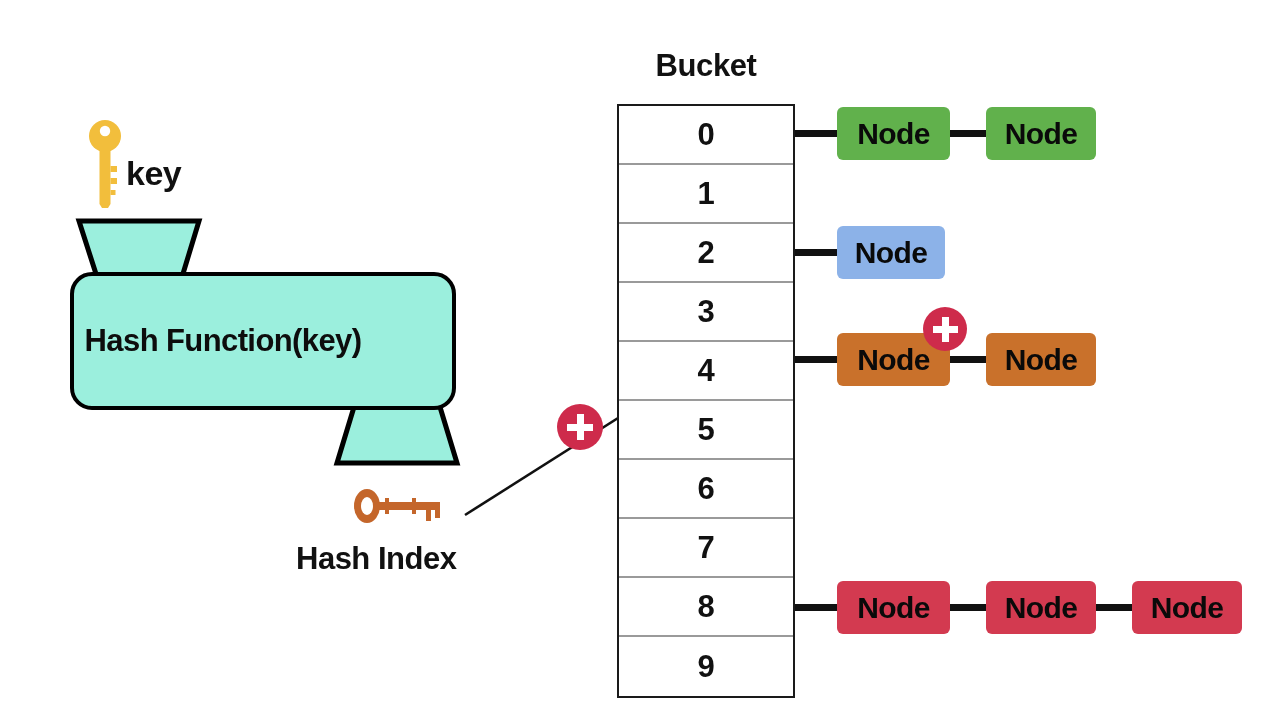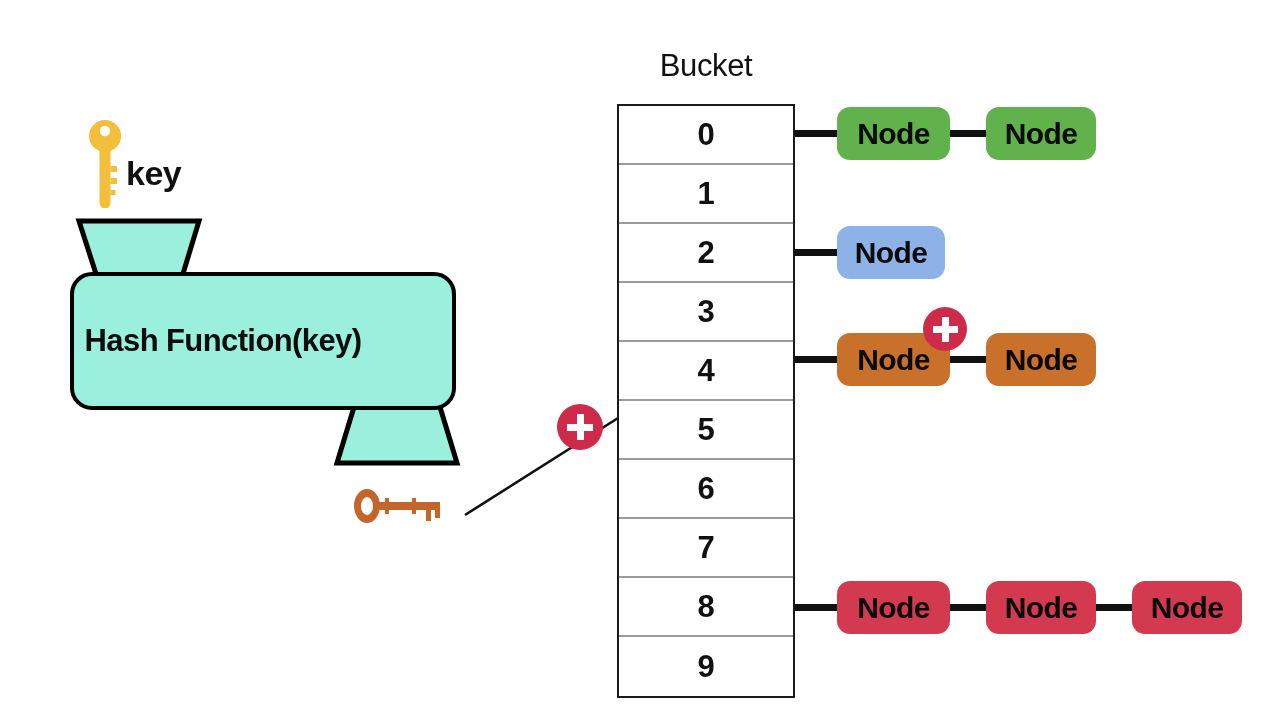--- a/index.html
+++ b/index.html
@@ -71,21 +71,21 @@
     white-space: nowrap;
   }
 
   
   #bucket-title {
     left: 617px;
     top: 48px;
     width: 178px;
     text-align: center;
     font-size: 31px;
-    font-weight: normal;
+    font-weight: bold;
     color: #111111;
     letter-spacing: -0.4px;
   }
   #bucket-table {
     left: 617px;
     top: 104px;
     width: 178px;
     border: 2px solid #1a1a1a;
     box-sizing: border-box;
     background: #ffffff;
@@ -101,21 +101,21 @@
     font-size: 31px;
     font-weight: bold;
     color: #111111;
     background: #ffffff;
   }
   .bucket-row:last-child { border-bottom: none; }
 
   
   .node-box {
     height: 53px;
-    border-radius: 13px;
+    border-radius: 6px;
     display: flex;
     align-items: center;
     justify-content: center;
     font-size: 30px;
     font-weight: bold;
     color: #0a0a0a;
     letter-spacing: -0.6px;
     z-index: 7;
     box-sizing: border-box;
   }
@@ -195,20 +195,21 @@
         <rect x="60" y="13" width="4" height="16"></rect>
 
         <rect x="74" y="25" width="5" height="11"></rect>
         <rect x="83" y="25" width="5" height="8"></rect>
       </g>
 
       <ellipse cx="15" cy="21" rx="6" ry="9" fill="#ffffff"></ellipse>
     </svg>
   </div>
 
+  <div class="abs" id="hash-index-label">Hash Index</div>
 
   <div class="abs" style="left:455px; top:370px; width:230px; height:155px; z-index:4;">
     <svg width="230" height="155" viewBox="0 0 230 155">
       <defs>
         <marker id="arrowhead" markerWidth="9" markerHeight="9" refX="7.5" refY="3.2" orient="auto" markerUnits="strokeWidth">
           <path d="M0,0 L8,3.2 L0,6.4 L1.6,3.2 z" fill="#111111"></path>
         </marker>
       </defs>
       <line x1="10" y1="145" x2="212" y2="17" stroke="#111111" stroke-width="2.6" marker-end="url(#arrowhead)"></line>
     </svg>

